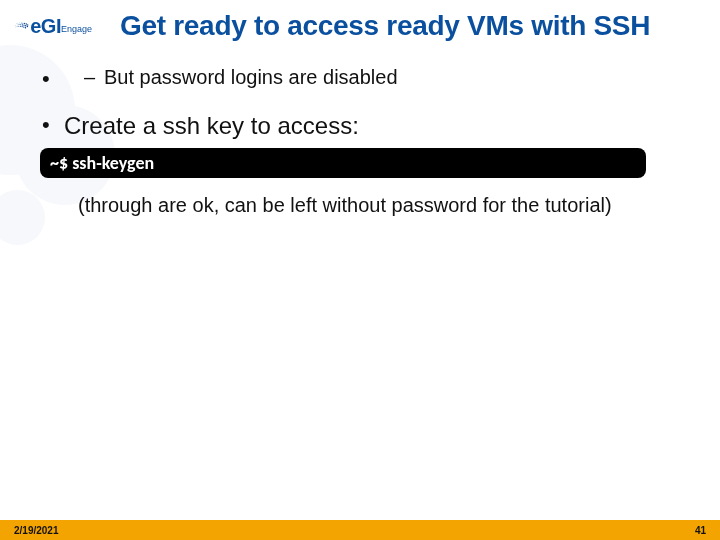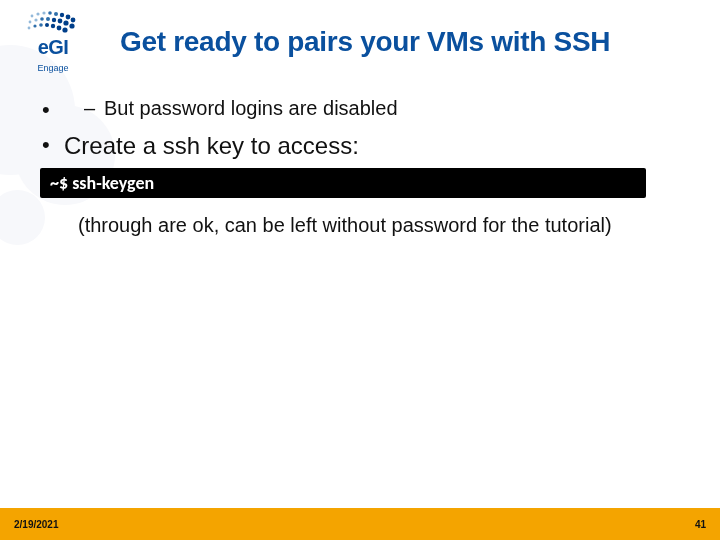--- a/index.html
+++ b/index.html
@@ -20,21 +20,21 @@
   .c2 { width: 100px; height: 100px; left: 15px; top: 105px; }
   .c3 { width: 55px;  height: 55px;  left: -10px; top: 190px; }
 
   .header {
     position: relative;
     z-index: 1;
     display: flex;
     align-items: center;
     padding: 10px 24px 4px 14px;
   }
-  .logo { width: 78px; display: flex; flex-direction: column; align-items: center; justify-content: flex-end; }
+  .logo { width: 78px; display: flex; align-items: center; justify-content: flex-end; }
   .logo-dots { width: 58px; height: 28px; }
   .logo-dots circle { fill: #003f8a; }
   .logo-dots .lt { fill: #93b9da; }
   .logo-dots .md { fill: #2f6fab; }
   .logo-text {
     font-weight: 700; font-size: 20px; color: #0a509e;
     letter-spacing: -0.5px; line-height: 1; margin-top: -1px;
   }
   .logo-sub { font-size: 9px; color: #0a509e; margin-top: 6px; letter-spacing: 0; }
   .title {
@@ -62,21 +62,21 @@
     line-height: 1.35;
   }
   ul.level1 > li::before {
     content: "•";
     position: absolute;
     left: 2px;
     top: 0;
     font-size: 22px;
     color: #111;
   }
-  ul.level2 { list-style: none; margin: 2px 0 8px 0; }
+  ul.level2 { list-style: none; margin: 2px 0 19px 0; }
   ul.level2 > li {
     font-size: 20px;
     font-weight: 300;
     padding-left: 40px;
     position: relative;
     line-height: 1.35;
   }
   ul.level2 > li::before {
     content: "–";
     position: absolute;
@@ -85,33 +85,33 @@
   }
 
   .terminal {
     background: #000;
     color: #fff;
     font-family: "Calibri", Arial, sans-serif;
     font-size: 18px;
     font-weight: 600;
     padding: 4px 10px;
     margin: 6px 34px 14px 0;
-    border-radius: 2px;
+    border-radius: 8px;
   }
   .note {
     font-size: 20px;
     font-weight: 300;
     padding: 0 20px 0 38px;
     line-height: 1.35;
   }
 
   .footer {
     position: absolute;
     left: 0; right: 0; bottom: 0;
-    height: 32px;
+    height: 20px;
     background: #f4a400;
     display: flex;
     justify-content: space-between;
     align-items: center;
     padding: 0 14px;
     font-size: 10px;
     font-weight: 700;
     color: #111;
     z-index: 2;
   }
@@ -146,21 +146,21 @@
         <circle class="md" cx="11" cy="16" r="1.6"></circle>
         <circle class="md" cx="17" cy="15" r="1.8"></circle>
         <circle cx="23" cy="15" r="2"></circle>
         <circle cx="29" cy="16" r="2.2"></circle>
         <circle cx="35" cy="18" r="2.4"></circle>
         <circle cx="41" cy="20" r="2.6"></circle>
     </svg>
     <div class="logo-text">eGI</div>
     <div class="logo-sub">Engage</div>
   </div>
-  <div class="title">Get ready to pairs your VMs with SSH</div>
+  <div class="title">Get ready to access ready VMs with SSH</div>
 </div>
 
 <div class="content">
   <ul class="level1">
     <li>
       <ul class="level2">
         <li>But password logins are disabled</li>
       </ul>
     </li>
     <li>Create a ssh key to access:</li>

